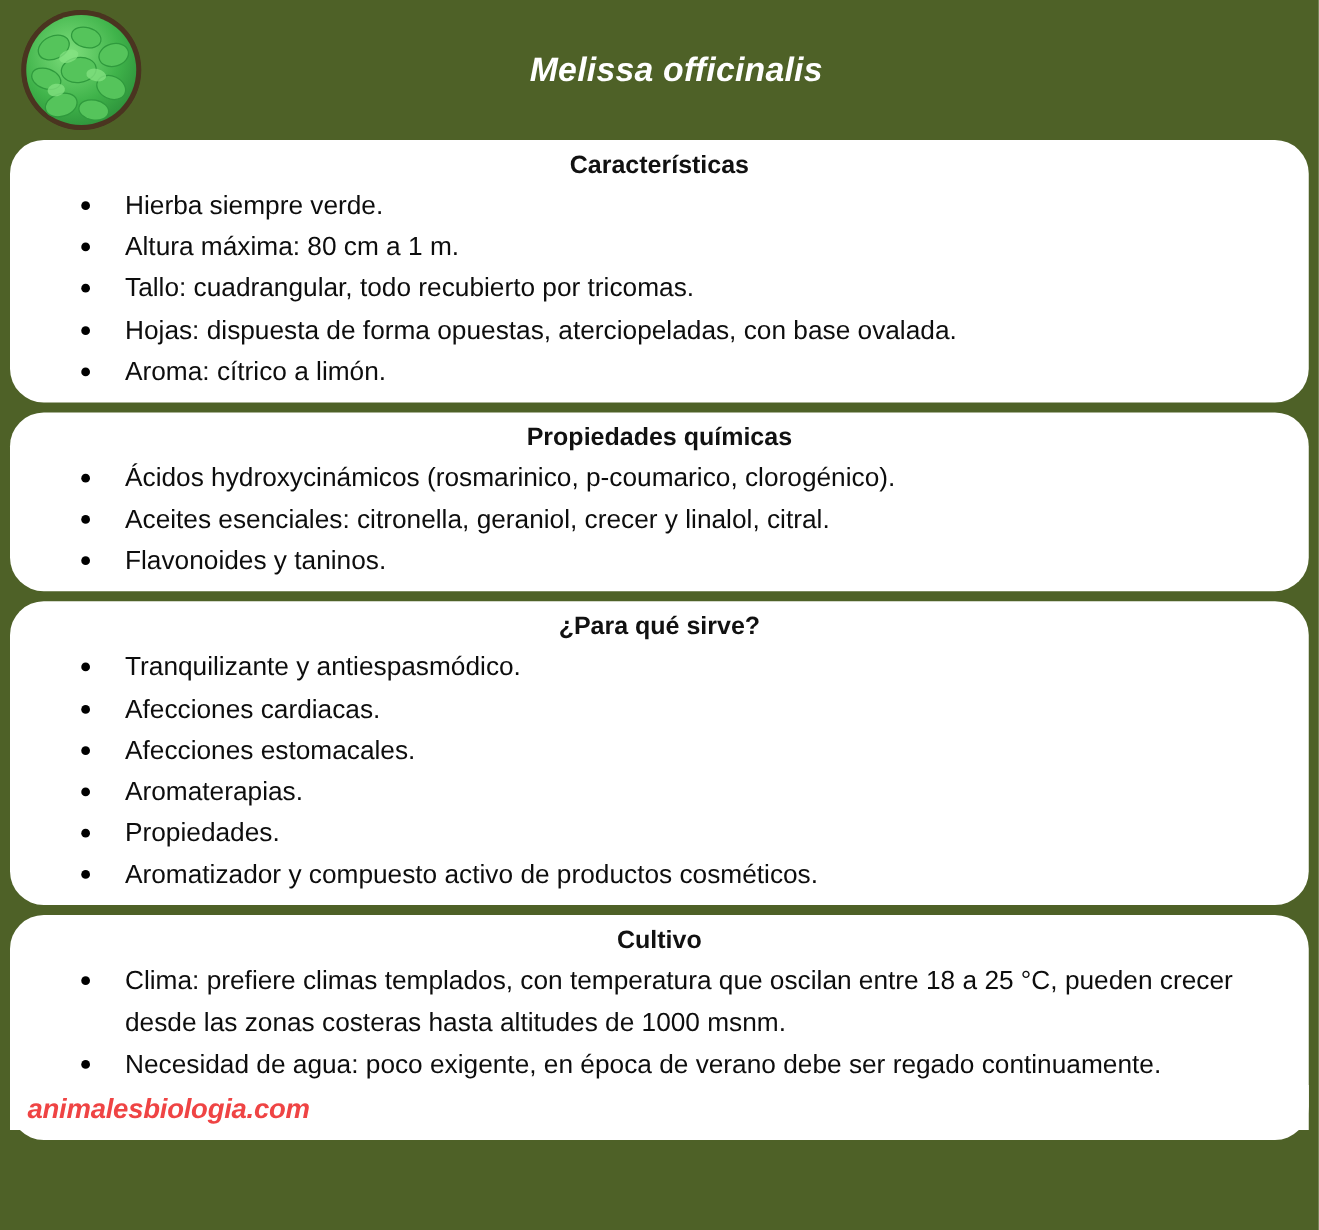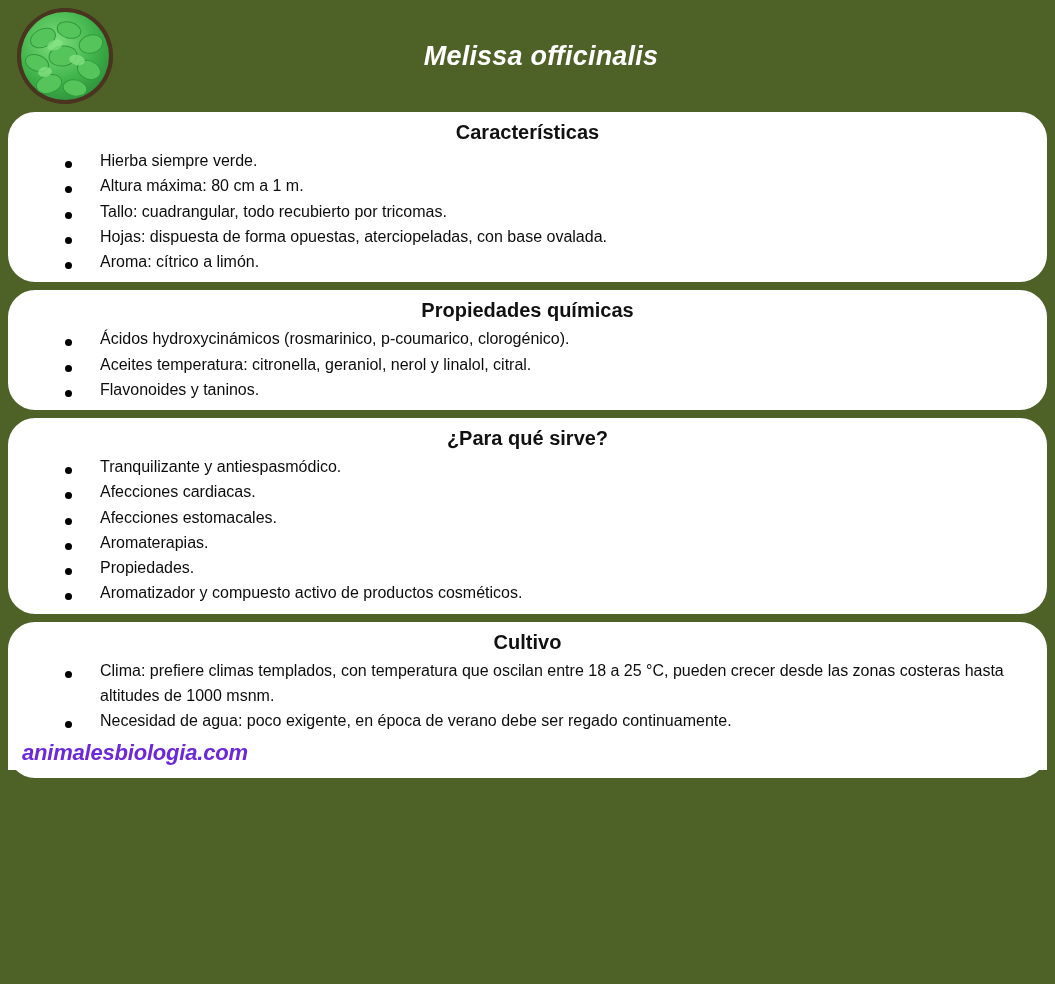--- a/index.html
+++ b/index.html
@@ -85,21 +85,21 @@
     line-height: 1.25;
     margin: 2px 0 3px 0;
   }
   ul.bullets {
     list-style: none;
     margin: 0;
     padding: 0;
   }
   ul.bullets li {
     position: relative;
-    font-size: 16px;
+    font-size: 21px;
     color: #0d0d0d;
     line-height: 1.58;
     padding-left: 92px;
     padding-right: 22px;
     margin: 0;
   }
   ul.bullets li::before {
     content: "";
     position: absolute;
     left: 57px;
@@ -110,21 +110,21 @@
     background: #000000;
   }
 
   
   .footer {
     background: #ffffff;
     padding: 6px 0 4px 14px;
   }
   .site-link {
     display: inline-block;
-    color: #6d28d9;
+    color: #ef4444;
     font-size: 22px;
     font-weight: bold;
     font-style: italic;
     text-decoration: none;
     letter-spacing: -0.2px;
   }
 </style>
 </head>
 <body>
 
@@ -177,21 +177,21 @@
         <li>Tallo: cuadrangular, todo recubierto por tricomas.</li>
         <li>Hojas: dispuesta de forma opuestas, aterciopeladas, con base ovalada.</li>
         <li>Aroma: cítrico a limón.</li>
       </ul>
     </div>
 
     <div class="panel">
       <div class="panel-title">Propiedades químicas</div>
       <ul class="bullets">
         <li>Ácidos hydroxycinámicos (rosmarinico, p-coumarico, clorogénico).</li>
-        <li>Aceites temperatura: citronella, geraniol, nerol y linalol, citral.</li>
+        <li>Aceites esenciales: citronella, geraniol, crecer y linalol, citral.</li>
         <li>Flavonoides y taninos.</li>
       </ul>
     </div>
 
     <div class="panel">
       <div class="panel-title">¿Para qué sirve?</div>
       <ul class="bullets">
         <li>Tranquilizante y antiespasmódico.</li>
         <li>Afecciones cardiacas.</li>
         <li>Afecciones estomacales.</li>

